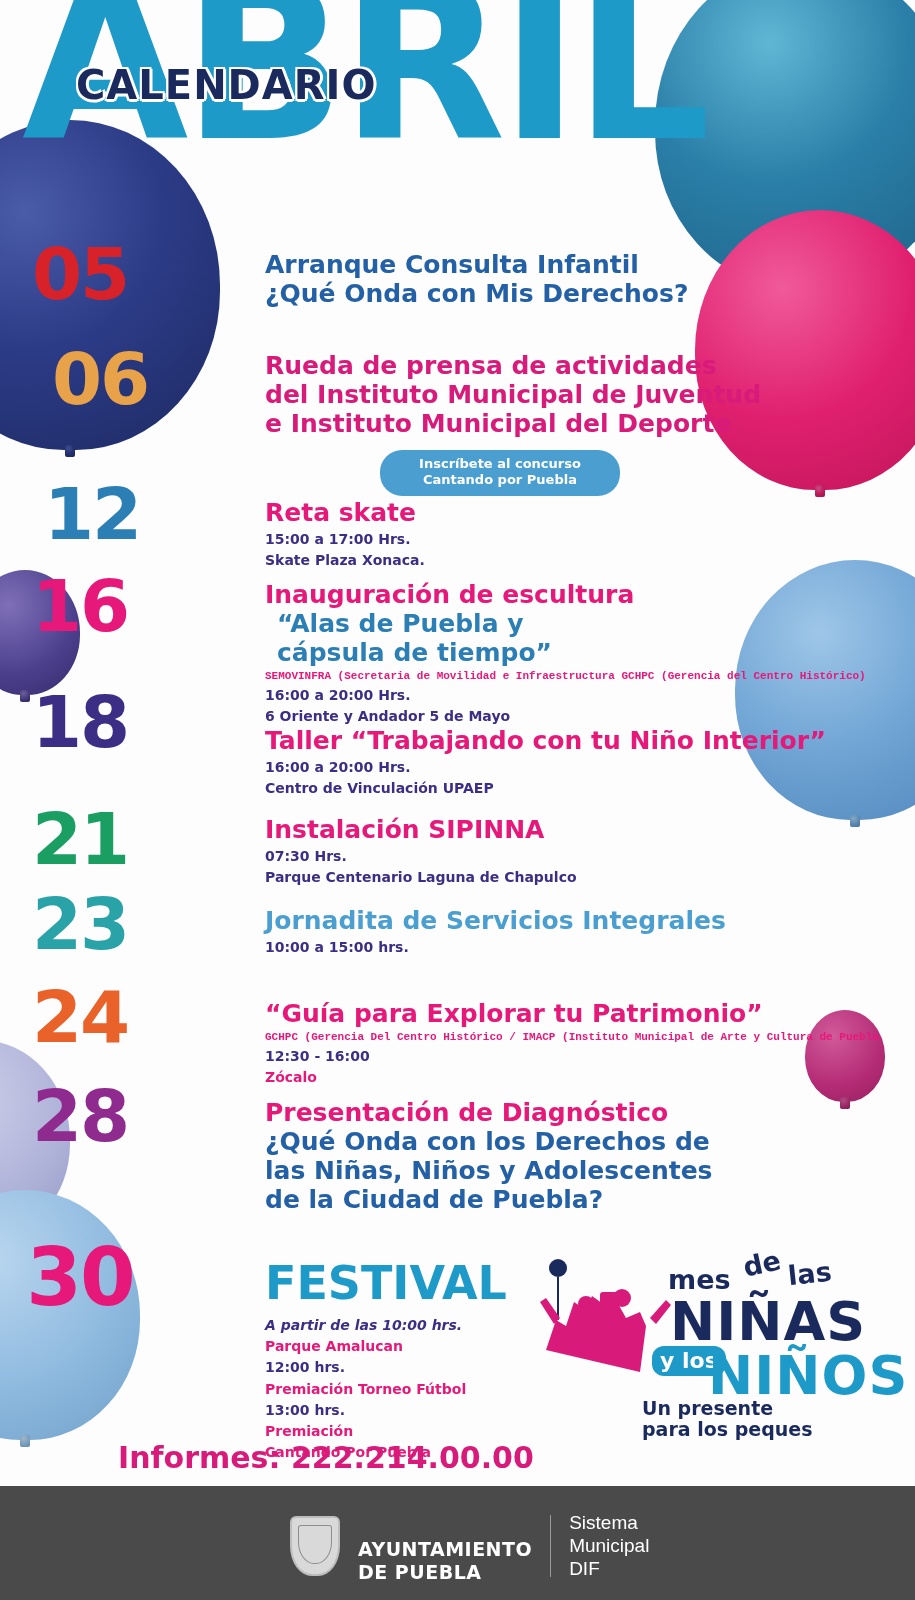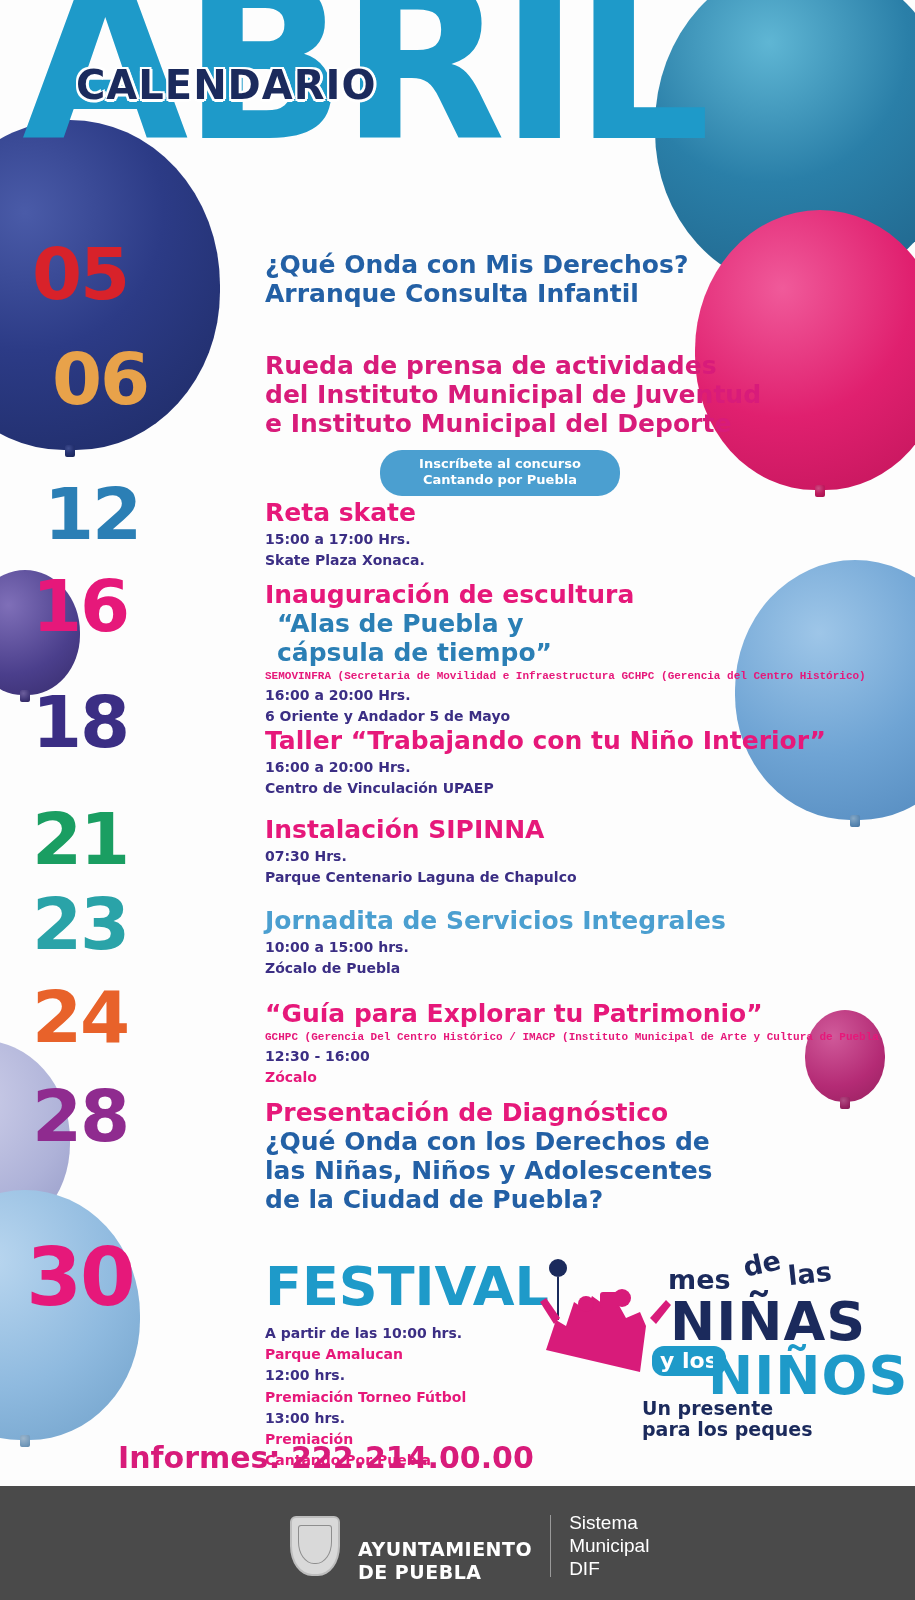--- a/index.html
+++ b/index.html
@@ -186,21 +186,21 @@
   .c-purple2{ color: #8f2b8f; }
   .c-green  { color: #1a9e62; }
   .c-teal   { color: #2aa3a8; }
   .c-skyblue{ color: #4b9fd0; }
   .c-darkblue { color: #2360a5; }
 
   
   .festival-word {
     font-family: "DejaVu Sans", sans-serif;
     font-weight: bold;
-    font-size: 54px;
+    font-size: 46px;
     letter-spacing: 0px;
     color: #1e9ac9;
     line-height: 1;
   }
 
   
   .mes-logo {
     position: absolute;
     left: 530px;
     top: 1240px;
@@ -336,22 +336,22 @@
   <div class="header">
     <div class="abril">ABRIL</div>
     <div class="calendario">CALENDARIO</div>
   </div>
 
   <div class="events">
 
     <div class="event" style="top:0px;">
       <div class="day c-red">05</div>
       <div class="body" style="top:12px;">
+        <p class="title c-darkblue">Arranque Consulta Infantil</p>
         <p class="title c-darkblue">¿Qué Onda con Mis Derechos?</p>
-        <p class="title c-darkblue">Arranque Consulta Infantil</p>
       </div>
     </div>
 
     <div class="event" style="top:105px;">
       <div class="day c-orange">06</div>
       <div class="body" style="top:8px;">
         <p class="title c-magenta">Rueda de prensa de actividades</p>
         <p class="title c-magenta">del Instituto Municipal de Juventud</p>
         <p class="title c-magenta">e Instituto Municipal del Deporte</p>
       </div>
@@ -399,21 +399,20 @@
         <p class="sub c-purple">07:30 Hrs.</p>
         <p class="sub c-purple">Parque Centenario Laguna de Chapulco</p>
       </div>
     </div>
 
     <div class="event" style="top:650px;">
       <div class="day c-teal">23</div>
       <div class="body" style="top:18px;">
         <p class="title c-skyblue">Jornadita de Servicios Integrales</p>
         <p class="sub c-purple">10:00  a 15:00 hrs.</p>
-        <p class="sub c-purple">Zócalo de Puebla</p>
       </div>
     </div>
 
     <div class="event" style="top:743px;">
       <div class="day c-orange2">24</div>
       <div class="body" style="top:18px;">
         <p class="title c-pink">“Guía para Explorar tu Patrimonio”</p>
         <p class="tiny c-pink">GCHPC (Gerencia Del Centro Histórico / IMACP (Instituto Municipal de Arte y Cultura de Puebla</p>
         <p class="sub c-purple">12:30 - 16:00</p>
         <p class="sub c-pink">Zócalo</p>
@@ -427,21 +426,21 @@
         <p class="title c-darkblue">¿Qué Onda con los Derechos de</p>
         <p class="title c-darkblue">las Niñas, Niños y Adolescentes</p>
         <p class="title c-darkblue">de la Ciudad de Puebla?</p>
       </div>
     </div>
 
     <div class="event" style="top:1000px;">
       <div class="day c-pink" style="font-size:80px;">30</div>
       <div class="body" style="top:22px;">
         <div class="festival-word">FESTIVAL</div>
-        <p class="sub c-purple" style="margin-top:10px;">A partir de las 10:00 hrs.</p>
+        <p class="sub c-purple" style="margin-top:10px;font-style:italic;">A partir de las 10:00 hrs.</p>
         <p class="sub c-pink">Parque Amalucan</p>
         <p class="sub c-purple">12:00 hrs.</p>
         <p class="sub c-pink">Premiación Torneo Fútbol</p>
         <p class="sub c-purple">13:00 hrs.</p>
         <p class="sub c-pink">Premiación</p>
         <p class="sub c-pink">Cantando Por Puebla</p>
       </div>
     </div>
 
   </div>

